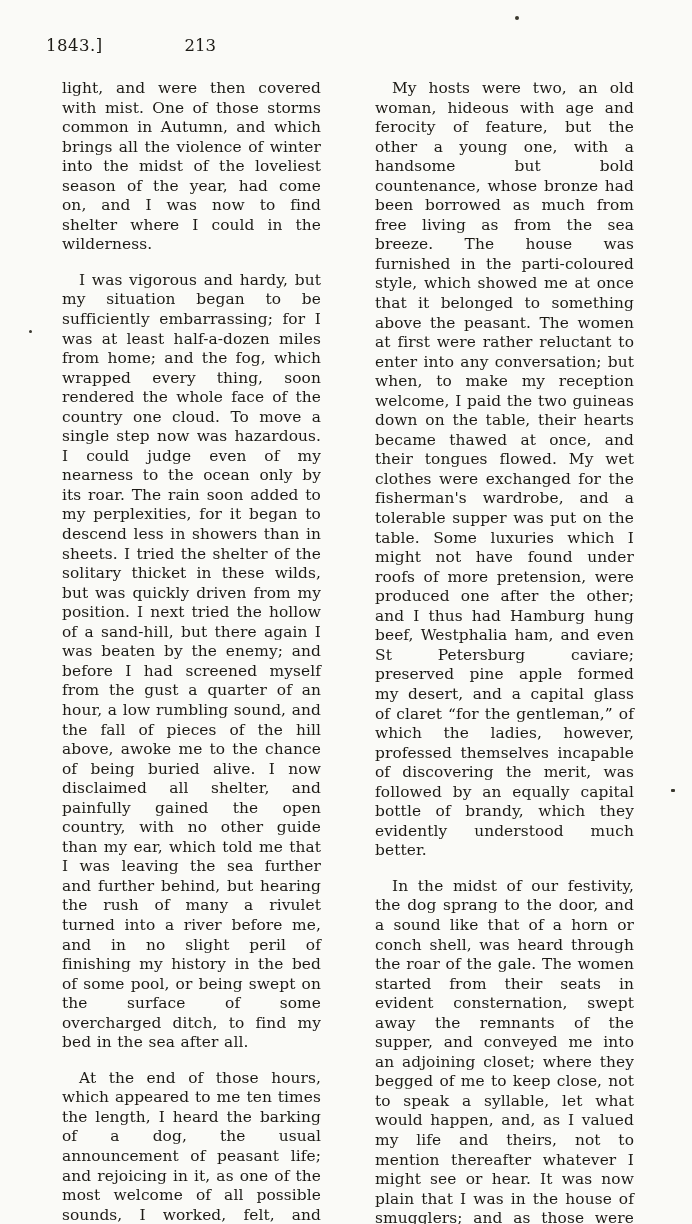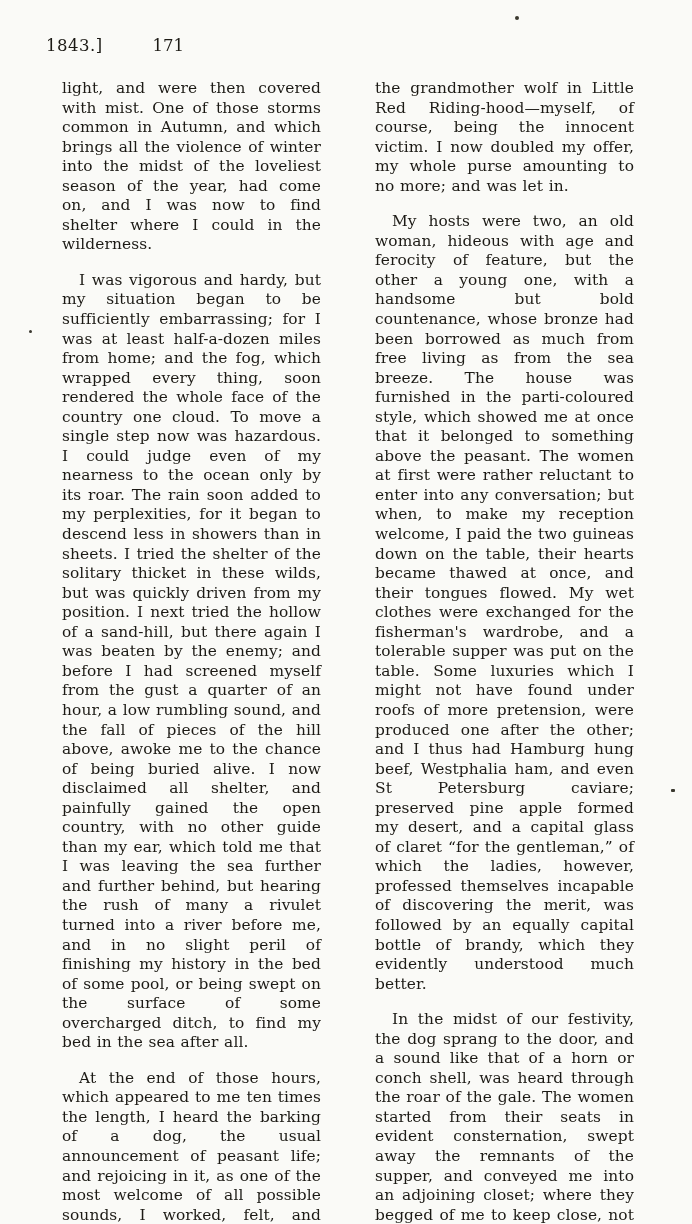--- a/index.html
+++ b/index.html
@@ -18,20 +18,21 @@
     overflow: hidden;
     box-sizing: border-box;
     padding: 36px 42px 0 46px;
   }
   .header {
     display: flex;
     align-items: center;
     font-size: 16.5px;
     margin-bottom: 8px;
     white-space: nowrap;
+    gap: 32px;
   }
   .header .year {
     width: 78px;
     letter-spacing: 0.5px;
   }
   .header .title {
     flex: 1;
     text-align: center;
     font-style: italic;
   }
@@ -75,33 +76,32 @@
 <body>
 
 <div class="page">
 
   <span class="speck s1"></span>
   <span class="speck s2"></span>
   <span class="speck s3"></span>
 
   <div class="header">
     <span class="year">1843.]</span>
-    <span class="pagenum">171</span>
+    <span class="pagenum">213</span>
   </div>
 
   <div class="columns">
 
     <div class="col">
       <p>light, and were then covered with mist.  One of those storms common in Autumn, and which brings all the violence of winter into the midst of the loveliest season of the year, had come on, and I was now to find shelter where I could in the wilderness.</p>
       <p class="indent">I was vigorous and hardy, but my situation began to be sufficiently embarrassing; for I was at least half-a-dozen miles from home; and the fog, which wrapped every thing, soon rendered the whole face of the country one cloud.  To move a single step now was hazardous.  I could judge even of my nearness to the ocean only by its roar.  The rain soon added to my perplexities, for it began to descend less in showers than in sheets.  I tried the shelter of the solitary thicket in these wilds, but was quickly driven from my position.  I next tried the hollow of a sand-hill, but there again I was beaten by the enemy; and before I had screened myself from the gust a quarter of an hour, a low rumbling sound, and the fall of pieces of the hill above, awoke me to the chance of being buried alive.  I now disclaimed all shelter, and painfully gained the open country, with no other guide than my ear, which told me that I was leaving the sea further and further behind, but hearing the rush of many a rivulet turned into a river before me, and in no slight peril of finishing my history in the bed of some pool, or being swept on the surface of some overcharged ditch, to find my bed in the sea after all.</p>
       <p class="indent">At the end of those hours, which appeared to me ten times the length, I heard the barking of a dog, the usual announcement of peasant life; and rejoicing in it, as one of the most welcome of all possible sounds, I worked, felt, and waded, my way to the door of a building, at which, without ceremony, I asked for entrance.  My application was for some time unanswered; but I heard a rustling within which made me repeat my request in various ways.  After trying my eloquence in vain, I offered a guinea for a bed.  A window was now opened above, and showed a pair of heads, which in their night-gear strongly reminded me of</p>
     </div>
 
     <div class="col">
-      <p>the grandmother wolf in Little Red Riding-hood—myself, of course, being the innocent victim.  I now doubled my offer, my whole purse amounting to no more; and was let in.</p>
       <p class="indent">My hosts were two, an old woman, hideous with age and ferocity of feature, but the other a young one, with a handsome but bold countenance, whose bronze had been borrowed as much from free living as from the sea breeze.  The house was furnished in the parti-coloured style, which showed me at once that it belonged to something above the peasant.  The women at first were rather reluctant to enter into any conversation; but when, to make my reception welcome, I paid the two guineas down on the table, their hearts became thawed at once, and their tongues flowed.  My wet clothes were exchanged for the fisherman's wardrobe, and a tolerable supper was put on the table.  Some luxuries which I might not have found under roofs of more pretension, were produced one after the other; and I thus had Hamburg hung beef, Westphalia ham, and even St Petersburg caviare; preserved pine apple formed my desert, and a capital glass of claret “for the gentleman,” of which the ladies, however, professed themselves incapable of discovering the merit, was followed by an equally capital bottle of brandy, which they evidently understood much better.</p>
       <p class="indent">In the midst of our festivity, the dog sprang to the door, and a sound like that of a horn or conch shell, was heard through the roar of the gale.  The women started from their seats in evident consternation, swept away the remnants of the supper, and conveyed me into an adjoining closet; where they begged of me to keep close, not to speak a syllable, let what would happen, and, as I valued my life and theirs, not to mention thereafter whatever I might see or hear.  It was now plain that I was in the house of smugglers; and as those were notoriously people not to be trifled with, I made my promises of non-intervention with perfect sincerity.</p>
 
     </div>
 
   </div>
 
 </div>
 
 </body></html>

